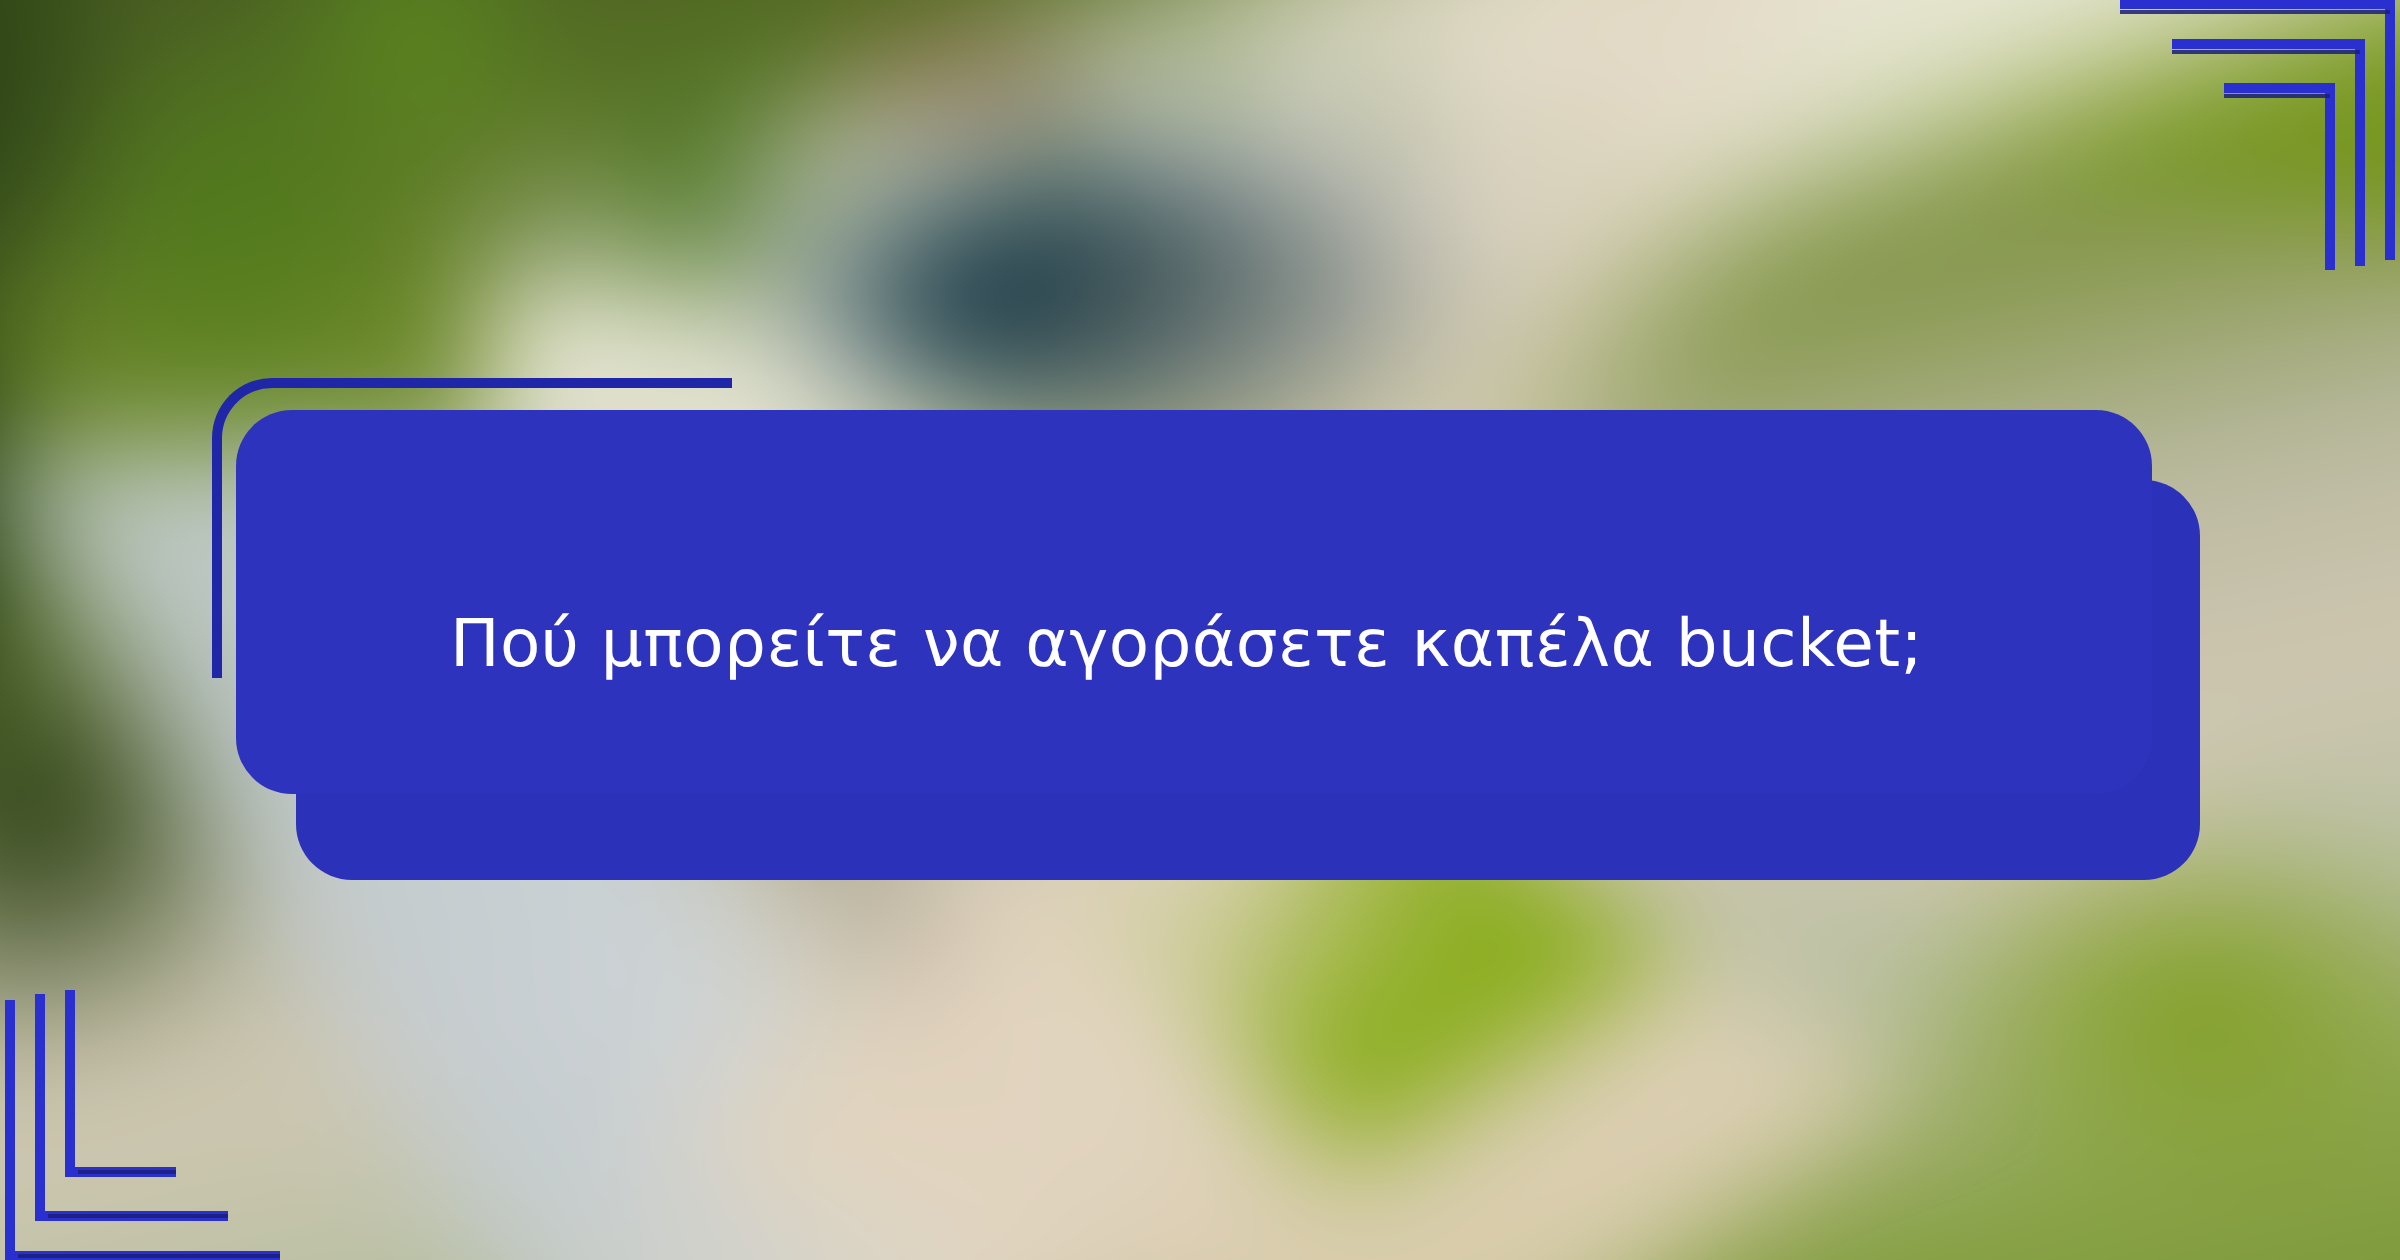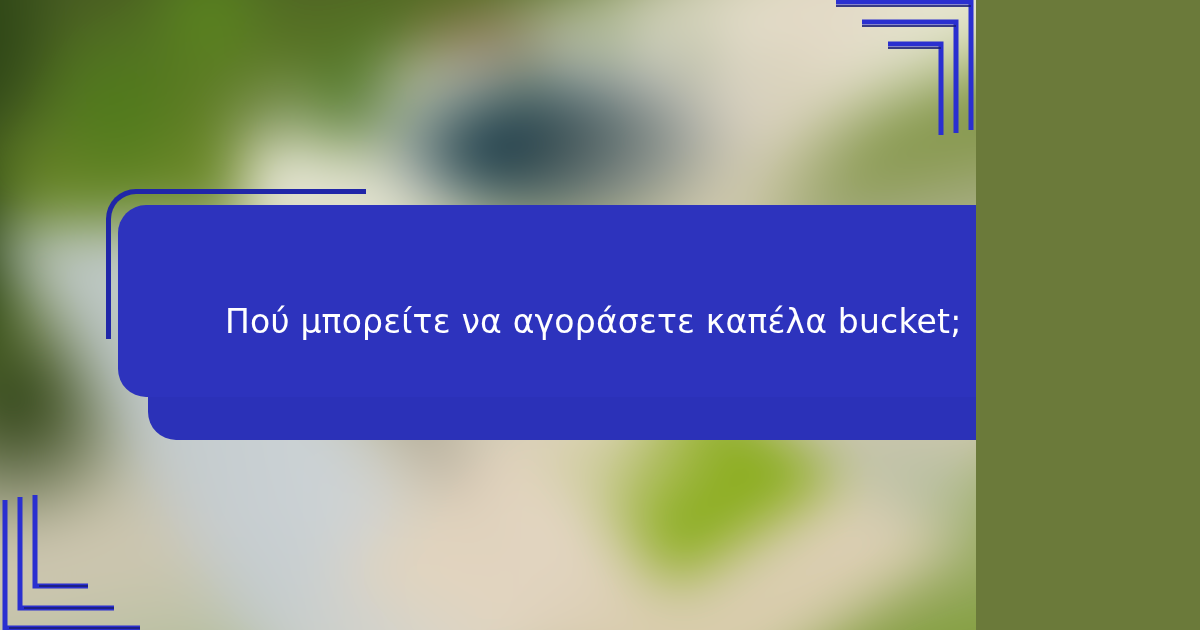--- a/index.html
+++ b/index.html
@@ -7,21 +7,21 @@
     padding: 0;
     width: 1200px;
     height: 630px;
     overflow: hidden;
     background: #6b7a3a;
     font-family: "DejaVu Sans", sans-serif;
   }
 
   #stage {
     position: relative;
-    width: 976px;
+    width: 1200px;
     height: 630px;
     overflow: hidden;
   }
 
   
   .bg-photo {
     position: absolute;
     left: -70px;
     top: -70px;
     width: 1340px;

